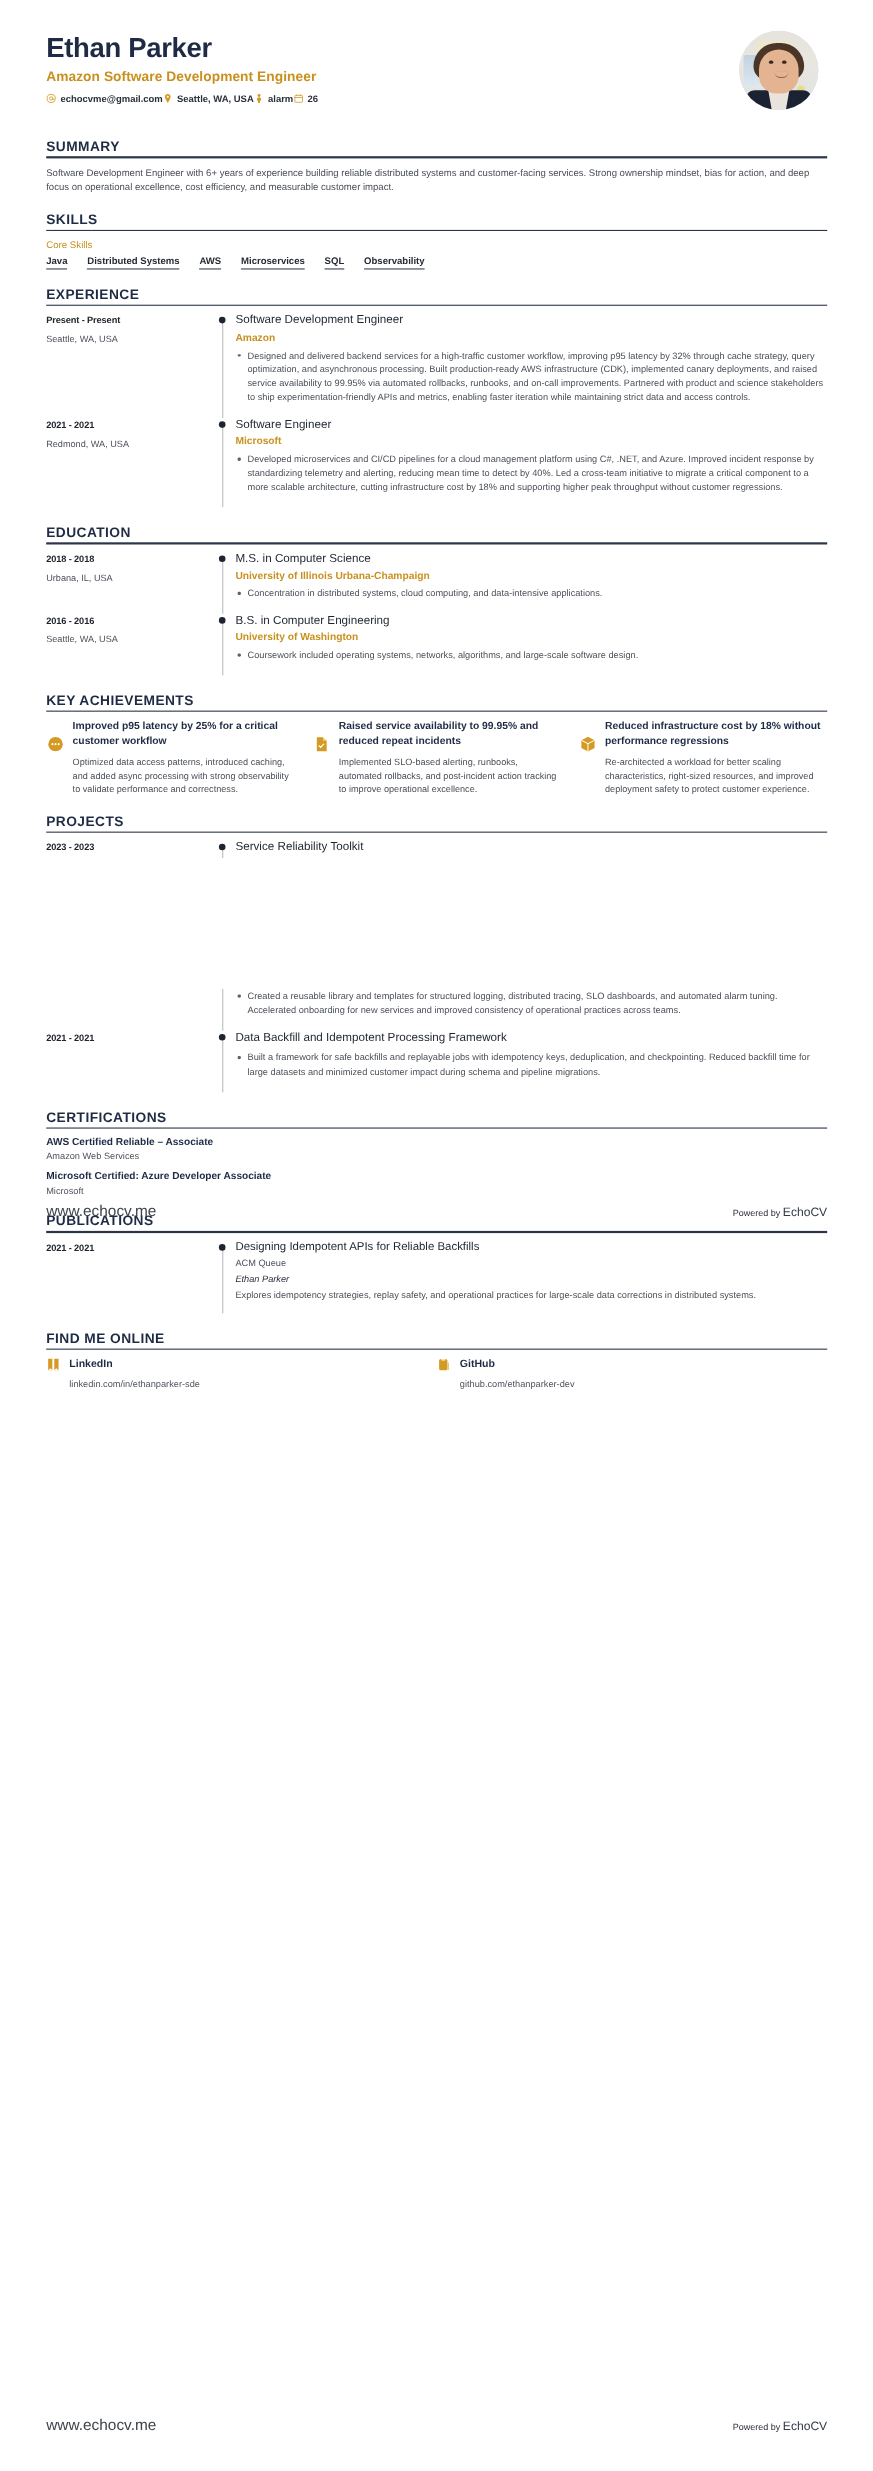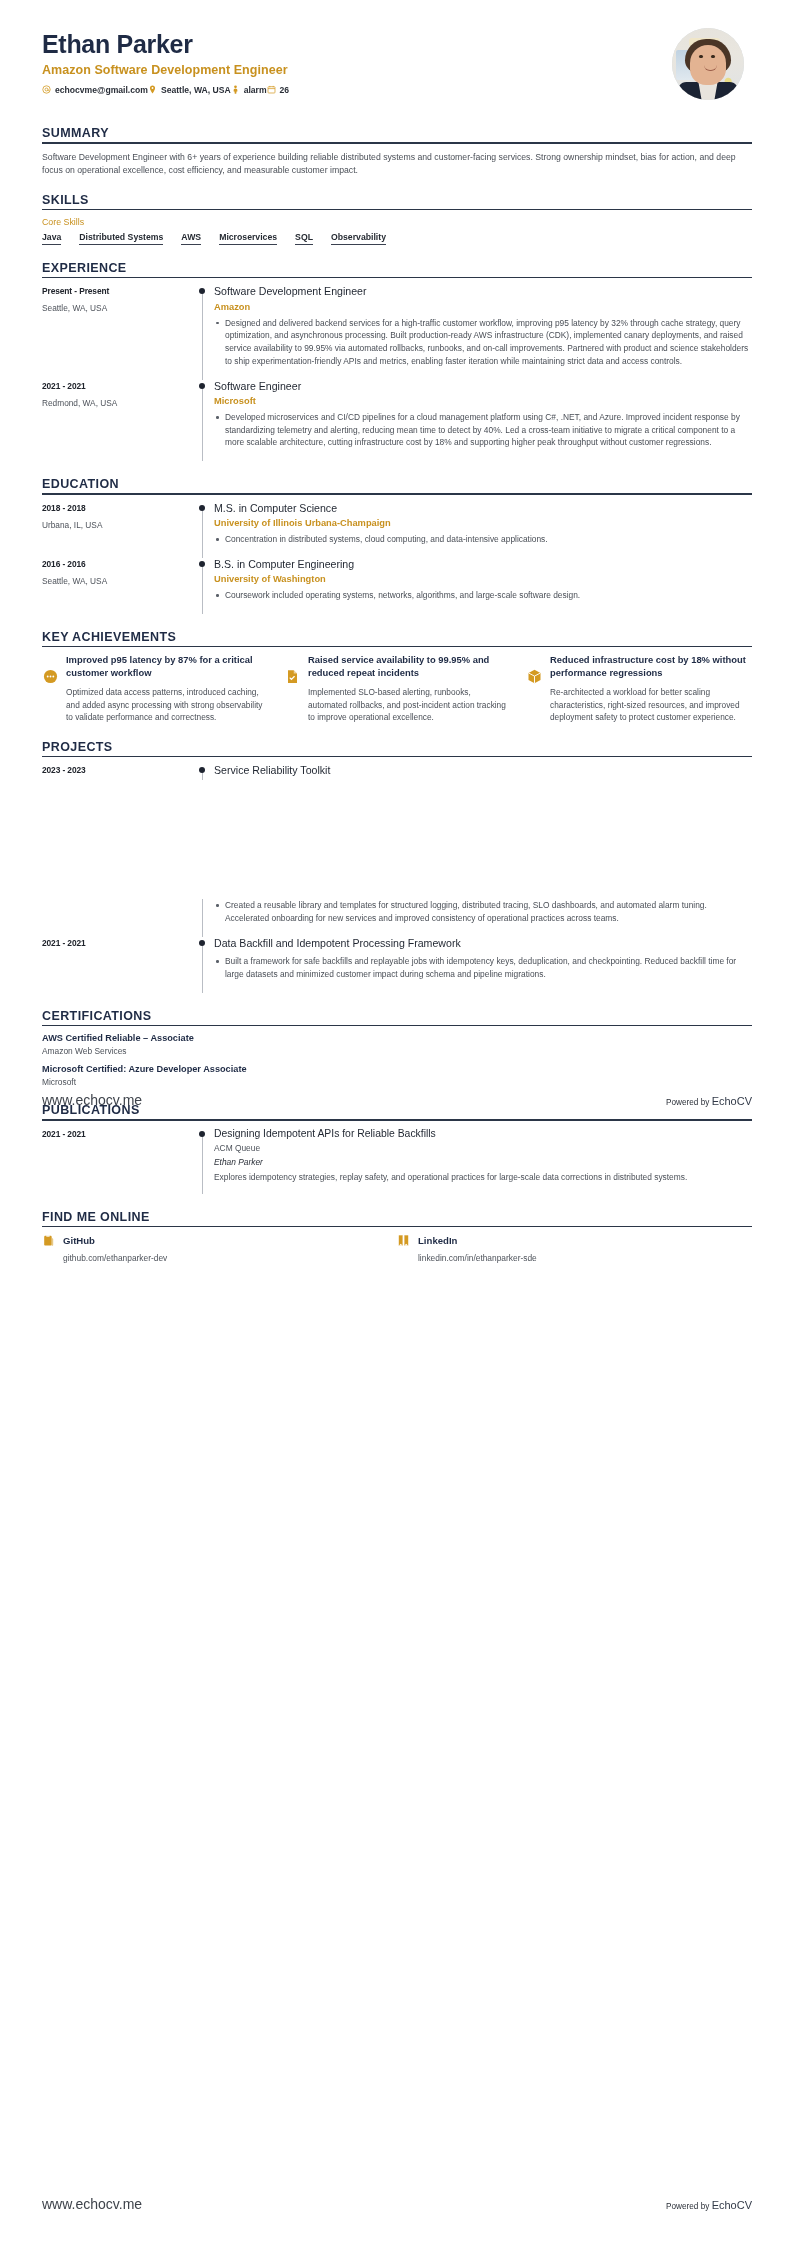--- a/index.html
+++ b/index.html
@@ -457,21 +457,21 @@
       <div class="ka-card">
         <div class="ka-icon">
           <svg viewBox="0 0 16 16" width="15" height="15" fill="currentColor">
             <circle cx="8" cy="8" r="7"></circle>
             <circle cx="5" cy="8" r="1" fill="#fff"></circle>
             <circle cx="8" cy="8" r="1" fill="#fff"></circle>
             <circle cx="11" cy="8" r="1" fill="#fff"></circle>
           </svg>
         </div>
         <div class="ka-text">
-          <div class="ka-title">Improved p95 latency by 87% for a critical customer workflow</div>
+          <div class="ka-title">Improved p95 latency by 25% for a critical customer workflow</div>
           <div class="ka-desc">Optimized data access patterns, introduced caching, and added async processing with strong observability to validate performance and correctness.</div>
         </div>
       </div>
 
       <div class="ka-card">
         <div class="ka-icon">
           <svg viewBox="0 0 16 16" width="15" height="15" fill="currentColor">
             <path d="M3.2 1.2h6.1l3.5 3.5v10.1H3.2z"></path>
             <path d="M9.3 1.2v3.5h3.5z" fill="#fff" opacity=".55"></path>
             <path d="M5.4 9.6l1.5 1.6 3-3.2" stroke="#fff" stroke-width="1.2" fill="none" stroke-linecap="round"></path>
@@ -579,50 +579,50 @@
         <div class="pub-authors">Ethan Parker</div>
         <div class="pub-desc">Explores idempotency strategies, replay safety, and operational practices for large-scale data corrections in distributed systems.</div>
       </div>
     </div>
   </div>
 
   <div class="section">
     <div class="section-title">FIND ME ONLINE</div>
     <div class="section-rule"></div>
     <div class="links-row">
-
-      <div class="link-col">
-        <div class="link-head">
-          <span class="link-ico">
-            <svg viewBox="0 0 16 16" width="13" height="13" fill="currentColor">
-              <path d="M4.2 2.2h6.2c.9 0 1.5.7 1.5 1.5v9.1c0 .9-.7 1.5-1.5 1.5H4.2c-.9 0-1.5-.7-1.5-1.5V3.7c0-.8.7-1.5 1.5-1.5z"></path>
-              <path d="M6 1.1h2.7c.5 0 .9.4.9.9v.9c0 .5-.4.9-.9.9H6c-.5 0-.9-.4-.9-.9V2c0-.5.4-.9.9-.9z" fill="#fff" opacity=".65"></path>
-              <path d="M12.2 4.6l1.6 1.6v6.9c0 .9-.7 1.5-1.6 1.5z" opacity=".55"></path>
-            </svg>
-          </span>
-          <span class="link-label">GitHub</span>
-        </div>
-        <div class="link-url">github.com/ethanparker-dev</div>
-      </div>
 
       <div class="link-col">
         <div class="link-head">
           <span class="link-ico">
             <svg viewBox="0 0 16 16" width="13" height="13" fill="currentColor">
               <path d="M2.2 1.6h4.9v12.8H2.2z"></path>
               <path d="M8.9 1.6h4.9v12.8H8.9z"></path>
               <path d="M7.1 1.6h1.8v12.8H7.1z" fill="#fff"></path>
               <path d="M2.2 14.4l2.4-2.3 2.5 2.3zM8.9 14.4l2.4-2.3 2.5 2.3z" fill="#fff"></path>
             </svg>
           </span>
           <span class="link-label">LinkedIn</span>
         </div>
         <div class="link-url">linkedin.com/in/ethanparker-sde</div>
       </div>
 
+      <div class="link-col">
+        <div class="link-head">
+          <span class="link-ico">
+            <svg viewBox="0 0 16 16" width="13" height="13" fill="currentColor">
+              <path d="M4.2 2.2h6.2c.9 0 1.5.7 1.5 1.5v9.1c0 .9-.7 1.5-1.5 1.5H4.2c-.9 0-1.5-.7-1.5-1.5V3.7c0-.8.7-1.5 1.5-1.5z"></path>
+              <path d="M6 1.1h2.7c.5 0 .9.4.9.9v.9c0 .5-.4.9-.9.9H6c-.5 0-.9-.4-.9-.9V2c0-.5.4-.9.9-.9z" fill="#fff" opacity=".65"></path>
+              <path d="M12.2 4.6l1.6 1.6v6.9c0 .9-.7 1.5-1.6 1.5z" opacity=".55"></path>
+            </svg>
+          </span>
+          <span class="link-label">GitHub</span>
+        </div>
+        <div class="link-url">github.com/ethanparker-dev</div>
+      </div>
+
     </div>
   </div>
 
 </div>
 
 <div class="page-footer footer-1">
   <div class="pf-url">www.echocv.me</div>
   <div class="pf-brand">
     <span>Powered by</span>
     <span class="bname">EchoCV</span>

